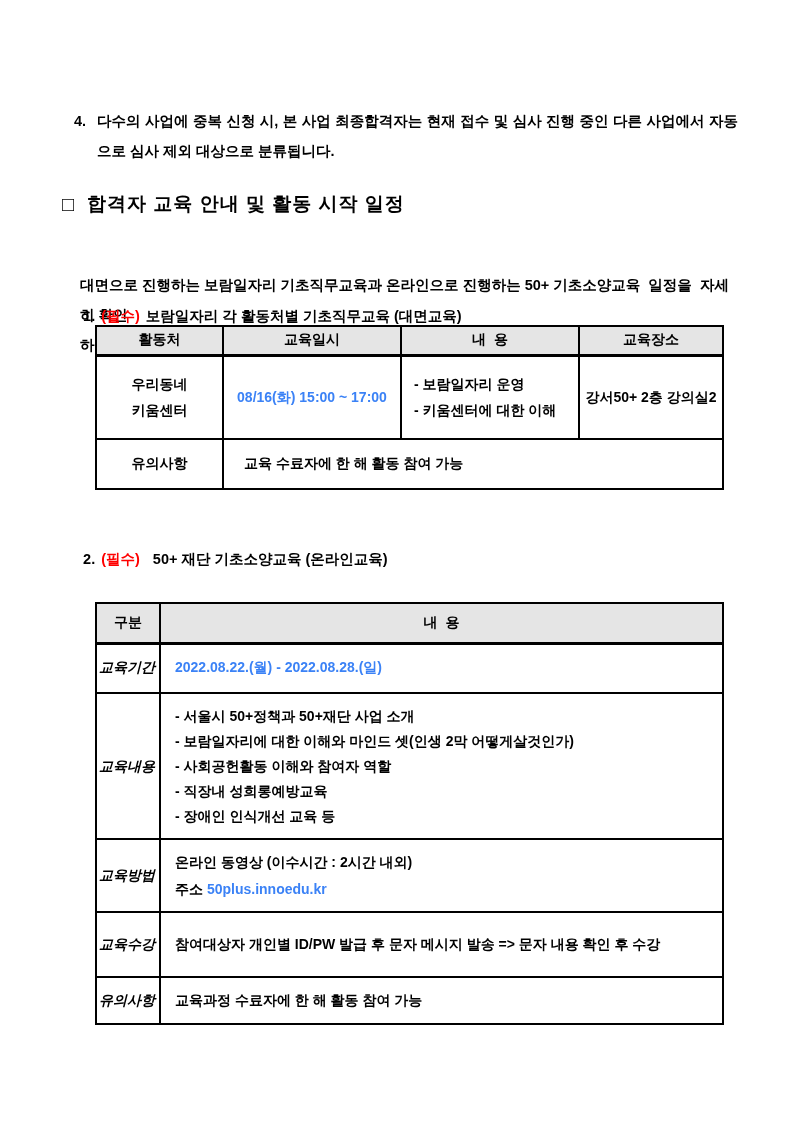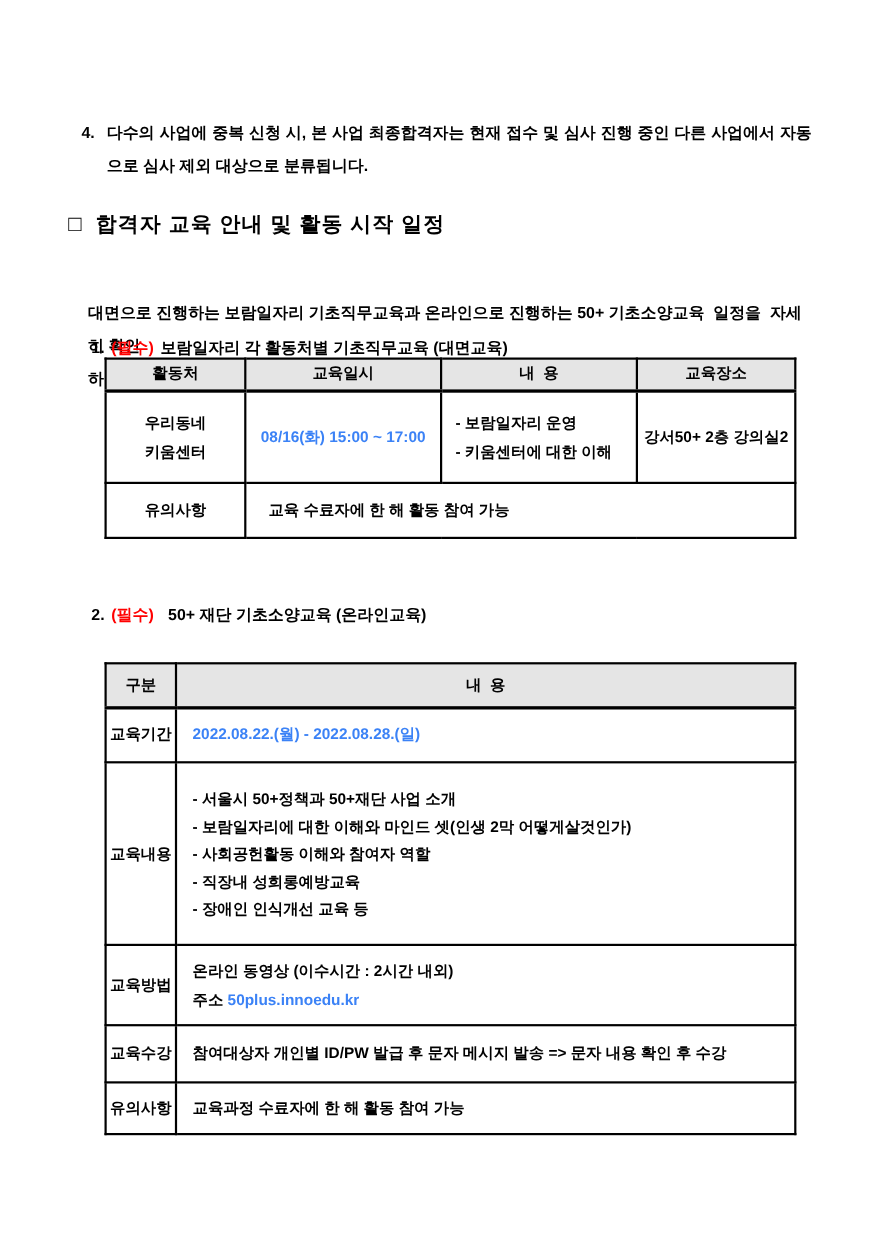--- a/index.html
+++ b/index.html
@@ -65,26 +65,26 @@
   
   .t1 { top: 325px; }
   .t1 th { height: 29px; }
   .t1 .data td { height: 84px; line-height: 26px; }
   .t1 .note td { height: 50px; }
   .t1 .note .val { padding-left: 20px; }
 
   
   .t2 { top: 578px; margin-top: 24px; }
   .t2 th { height: 40px; }
-  .t2 td.label { text-align: center; padding: 0 2px; }
+  .t2 td.label { padding: 0 2px; font-style: italic; }
   .t2 td.left { padding-left: 14px; }
   .t2 .r-period td { height: 50px; }
-  .t2 .r-content td { height: 166px; line-height: 25px; }
+  .t2 .r-content td { height: 146px; line-height: 25px; }
   .t2 .r-method td { height: 73px; line-height: 27px; }
-  .t2 .r-attend td { height: 52px; }
+  .t2 .r-attend td { height: 65px; }
   .t2 .r-note td { height: 47px; }
 </style>
 </head>
 <body>
 
 <div class="notice">
   <span class="num">4.</span>
   <span class="txt">다수의 사업에 중복 신청 시, 본 사업 최종합격자는 현재 접수 및 심사 진행 중인 다른 사업에서 자동으로 심사 제외 대상으로 분류됩니다.</span>
 </div>
 

